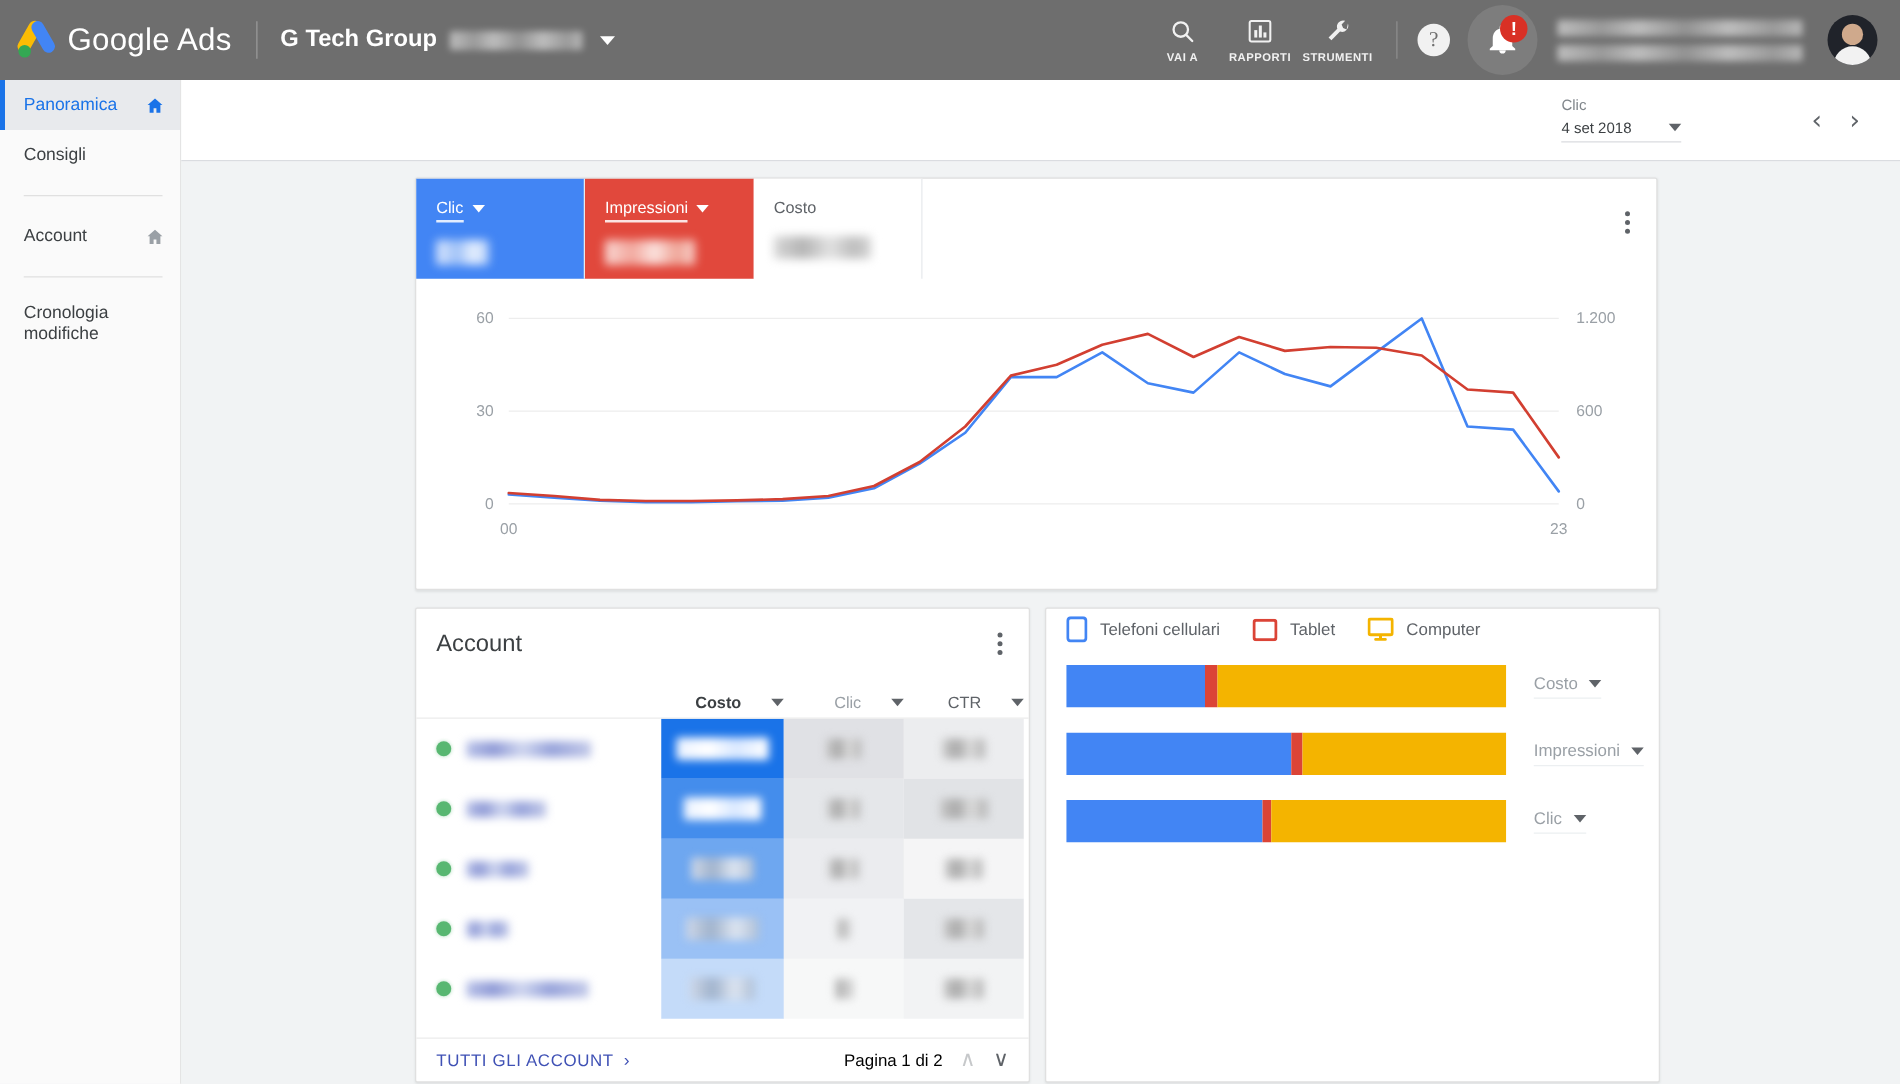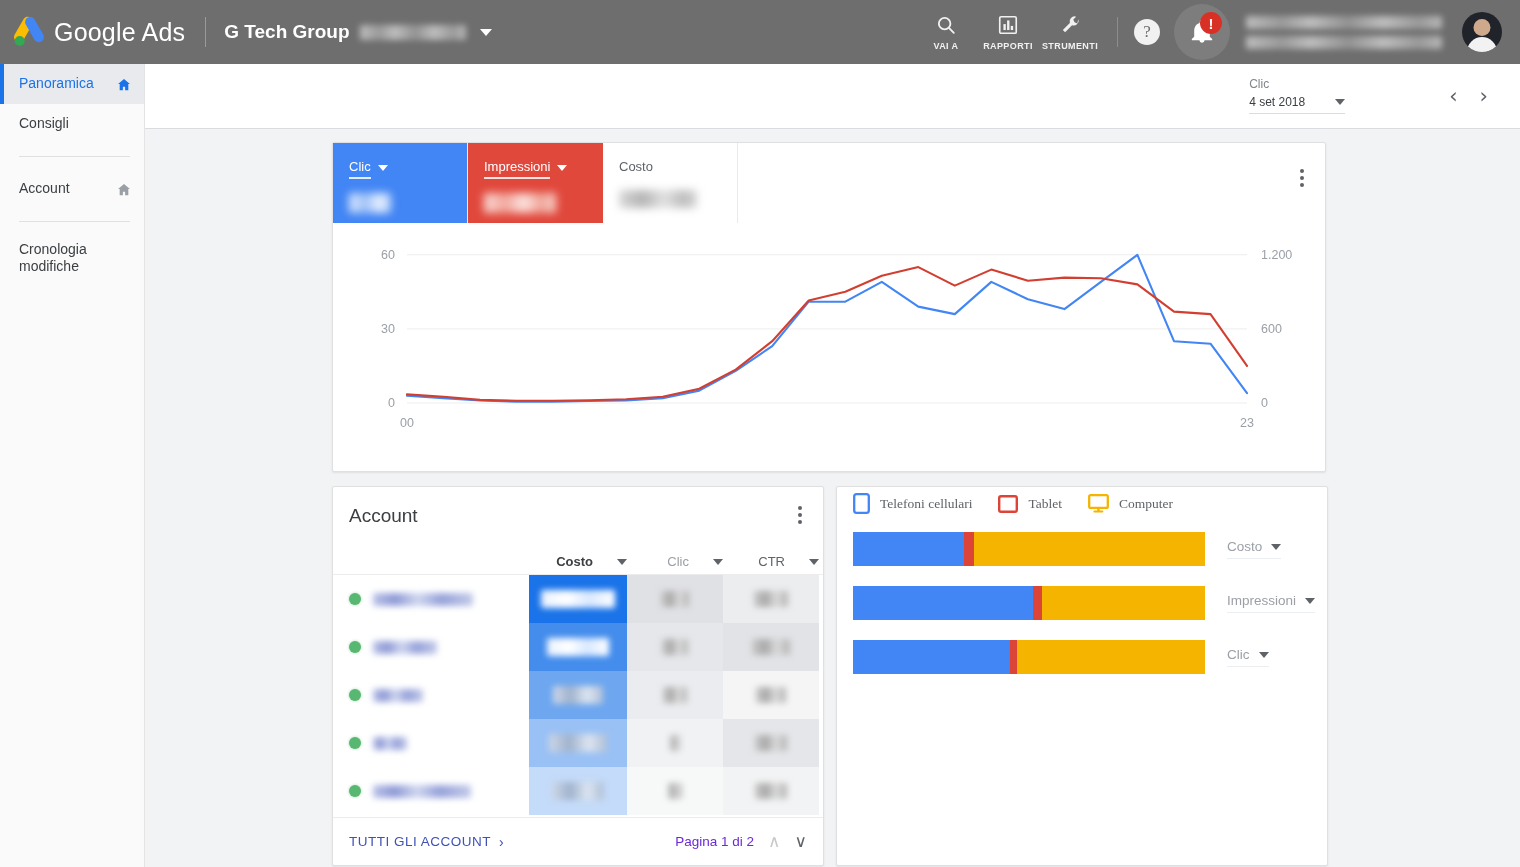--- a/index.html
+++ b/index.html
@@ -259,43 +259,43 @@
     flex: 0 0 96px; height: 48px; position: relative;
     display: flex; align-items: center; justify-content: center;
   }
   .cell-plain .bg { position: absolute; left:0; right:0; top:0; bottom:0; }
   .cell-plain .vtxt {
     position: relative; height: 16px; border-radius: 2px; filter: blur(3.2px);
     background: linear-gradient(90deg,#c9c9c9 0%,#a8a8a8 35%,#dcdcdc 65%,#b2b2b2 100%);
   }
 
   .card-foot {
-    position: absolute; left: 0; right: 0; bottom: 0; height: 48px;
+    position: absolute; left: 0; right: 0; bottom: 0; height: 35px;
     border-top: 1px solid #ececec; display: flex; align-items: center;
     padding: 0 16px;
   }
   .all-accounts {
     font-size: 13.5px; color: #3f51b5; letter-spacing: .5px;
     cursor: pointer; display: flex; align-items: center;
   }
   .all-accounts .chev { margin-left: 8px; font-size: 14px; }
   .pager { margin-left: auto; display: flex; align-items: center; }
-  .pager .ptxt { font-size: 13.5px; color: #6d28d9; }
+  .pager .ptxt { font-size: 13.5px; color: #000000; }
   .pager .parrow {
     font-size: 17px; margin-left: 14px; cursor: pointer;
     line-height: 1; font-family: "DejaVu Sans", sans-serif;
   }
   .pager .up { color: #c6c8ca; }
   .pager .down { color: #5f6368; }
 
   
   .dev-card { position: absolute; left: 691px; top: 356px; width: 492px; height: 380px; }
   .legend { display: flex; align-items: center; padding: 0 16px; margin-top: 6px; }
   .leg-item { display: flex; align-items: center; margin-right: 26px; }
-  .leg-item .ltxt { font-size: 13.5px; color: #5f6368; margin-left: 10px; font-family: Liberation Serif, serif; }
+  .leg-item .ltxt { font-size: 13.5px; color: #5f6368; margin-left: 10px; }
 
   .dbars { padding: 18px 16px 0 16px; }
   .dbar-row { display: flex; align-items: center; margin-bottom: 20px; }
   .dbar {
     flex: 0 0 352px; height: 34px; display: flex; overflow: hidden;
   }
   .seg-mob { background: #4285f4; }
   .seg-tab { background: #db4437; }
   .seg-pc  { background: #f4b400; }
   .dbar-lbl {

